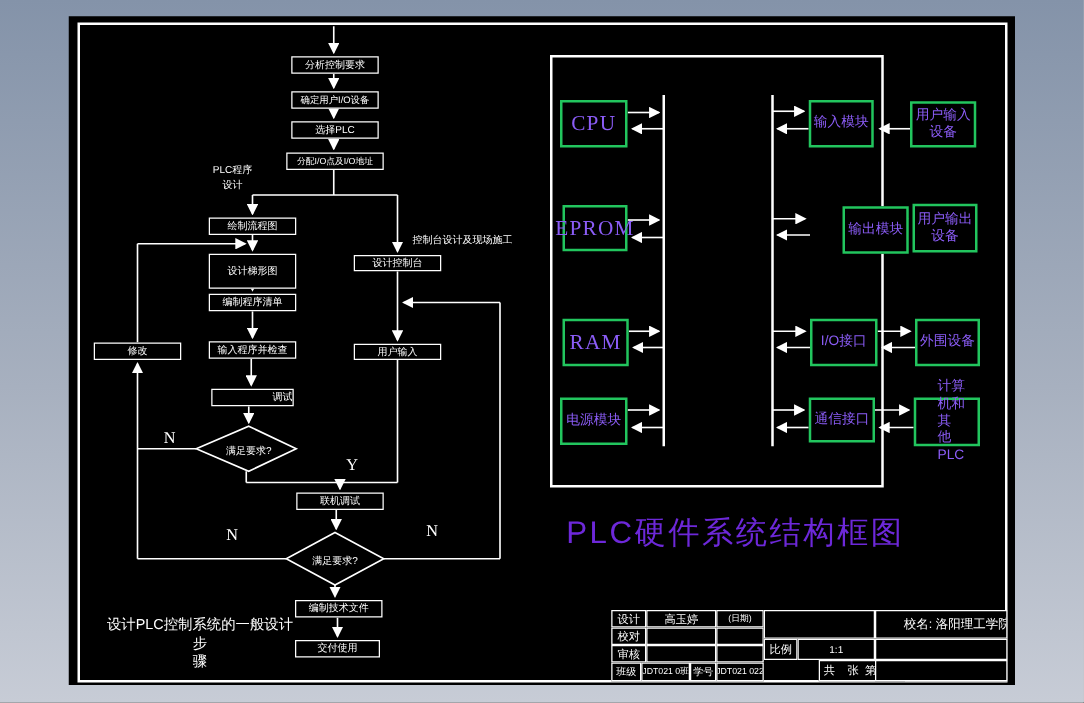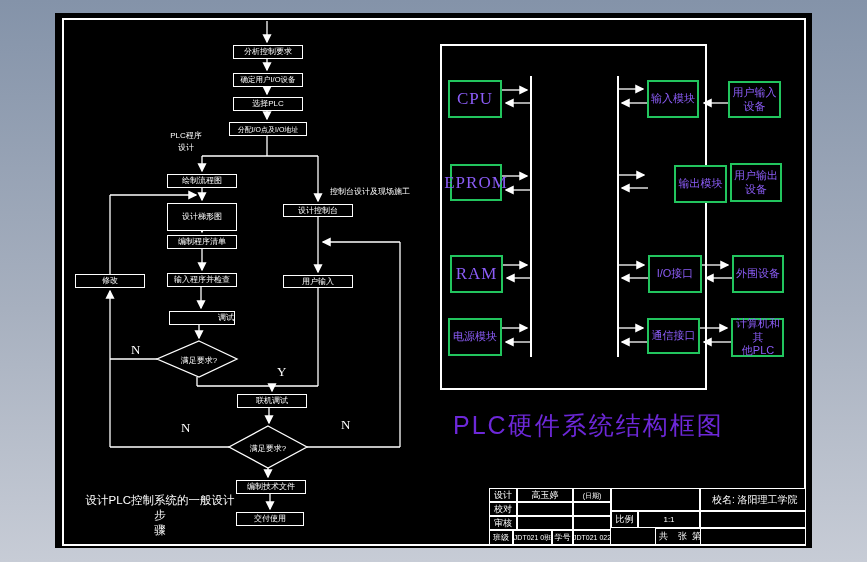--- a/index.html
+++ b/index.html
@@ -26,21 +26,21 @@
   .lbl{position:absolute;color:#fff;white-space:pre-line;}
   .nylbl{position:absolute;color:#fff;font-size:13px;font-family:"Liberation Serif",serif;}
   .diamond-text{position:absolute;color:#fff;font-size:8px;text-align:center;white-space:nowrap;}
   .bd-title{position:absolute;left:453px;top:409px;color:#6d28d9;font-size:25px;letter-spacing:2px;white-space:nowrap;}
   .cell{
     position:absolute;border:1px solid #fff;color:#fff;background:#000;
     display:flex;align-items:center;justify-content:center;
     font-size:9px;line-height:1;white-space:nowrap;box-sizing:border-box;overflow:hidden;
   }
   .cell.small{font-size:7px;}
-  .cell.left{justify-content:flex-start;padding-left:11px;}
+  .cell.left{justify-content:flex-start;padding-left:22px;}
 </style>
 </head>
 <body>
 
 <div class="canvas"></div>
 <div class="sheet-border"></div>
 
 <svg class="overlay" viewBox="0 0 867 562">
   <defs>
     <marker id="ah" viewBox="0 0 10 10" refX="8.5" refY="5" markerWidth="7" markerHeight="7" orient="auto">
@@ -142,21 +142,21 @@
 <div class="bd-box" style="left:448px;top:318px;width:54px;height:38px;">电源模块</div>
 <div class="bd-box" style="left:647px;top:80px;width:52px;height:38px;">输入模块</div>
 <div class="bd-box" style="left:674px;top:165px;width:53px;height:38px;">输出模块</div>
 <div class="bd-box" style="left:648px;top:255px;width:54px;height:38px;">I/O接口</div>
 <div class="bd-box" style="left:647px;top:318px;width:53px;height:36px;">通信接口</div>
 <div class="bd-box" style="left:728px;top:81px;width:53px;height:37px;">用户输入
 设备</div>
 <div class="bd-box" style="left:730px;top:163px;width:52px;height:39px;">用户输出
 设备</div>
 <div class="bd-box" style="left:732px;top:255px;width:52px;height:38px;">外围设备</div>
-<div class="bd-box" style="left:731px;top:318px;width:53px;height:39px;justify-content:flex-start;text-align:center;padding-left:1px;">计算机和其
+<div class="bd-box" style="left:731px;top:318px;width:53px;height:39px;justify-content:flex-start;text-align:left;padding-left:17px;">计算机和其
 他PLC</div>
 <div class="bd-title">PLC硬件系统结构框图</div>
 
 <div class="cell" style="left:489px;top:488px;width:28px;height:14px;">设计</div>
 <div class="cell" style="left:517px;top:488px;width:56px;height:14px;">高玉婷</div>
 <div class="cell small" style="left:573px;top:488px;width:38px;height:14px;">(日期)</div>
 <div class="cell" style="left:489px;top:502px;width:28px;height:14px;">校对</div>
 <div class="cell" style="left:517px;top:502px;width:56px;height:14px;"></div>
 <div class="cell" style="left:573px;top:502px;width:38px;height:14px;"></div>
 <div class="cell" style="left:489px;top:516px;width:28px;height:14px;">审核</div>

